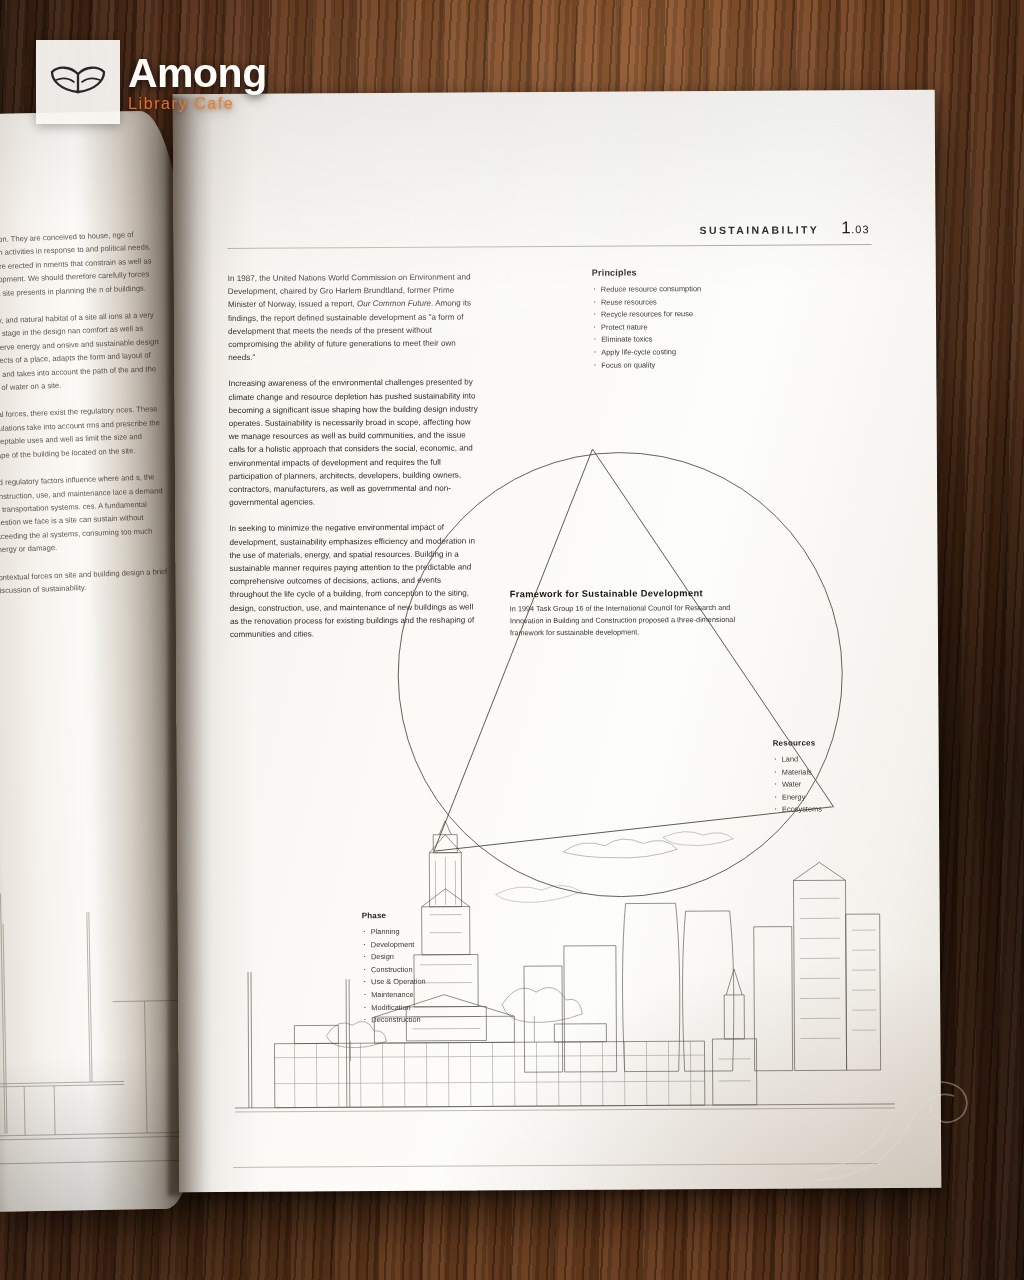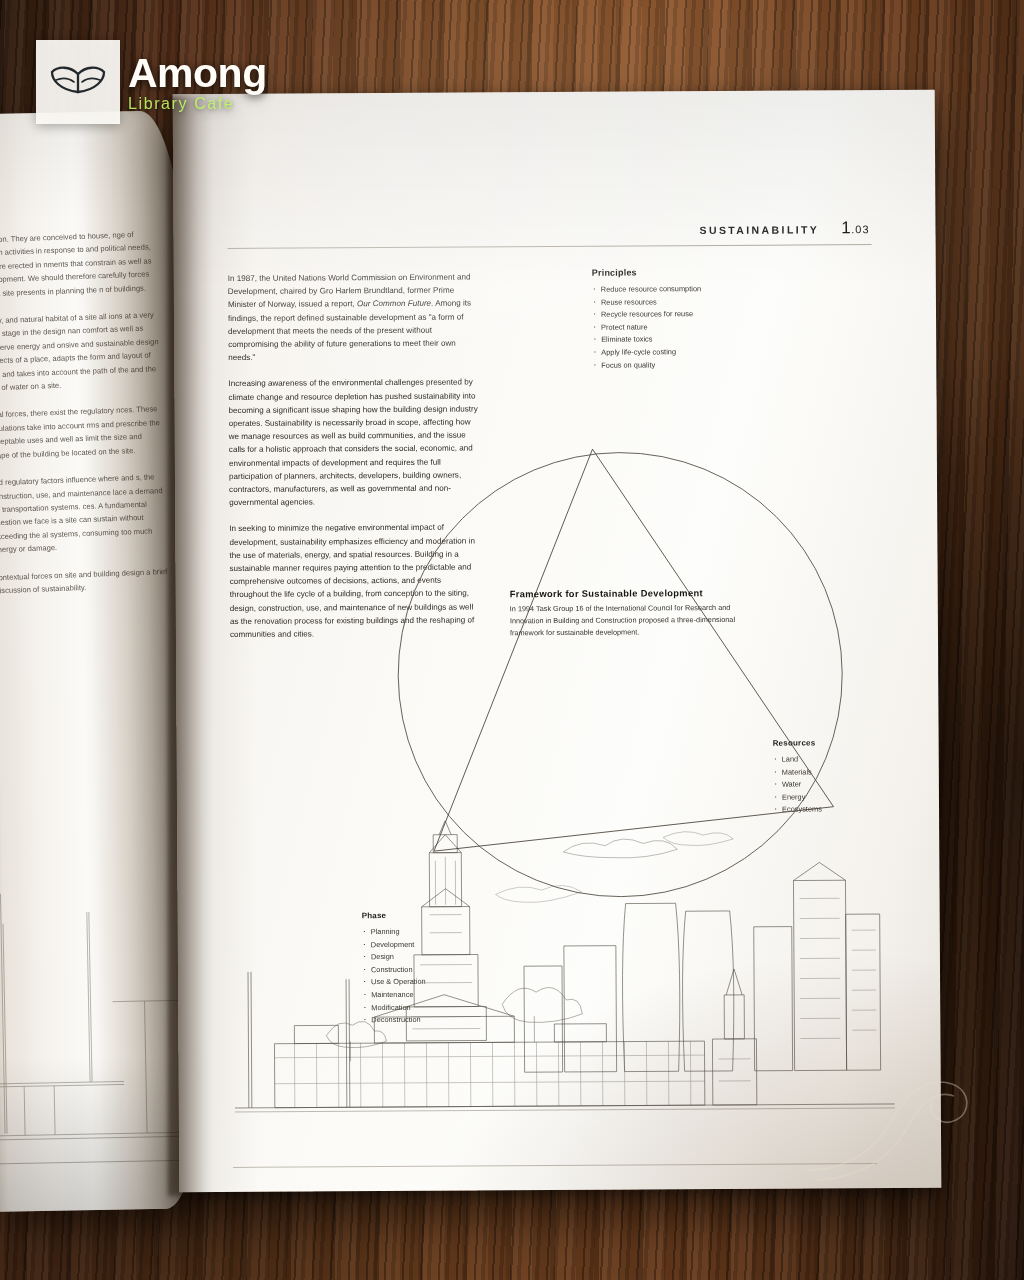--- a/index.html
+++ b/index.html
@@ -210,21 +210,21 @@
     display: flex; align-items: center; justify-content: center;
   }
   .logo-mark svg { display: block; }
   .logo-txt { margin-left: 2px; line-height: 1; }
   .logo-name {
     font-size: 41px; font-weight: 700; color: #fffdf8;
     letter-spacing: -0.5px;
     text-shadow: 0 2px 7px rgba(0,0,0,0.45);
   }
   .logo-sub {
-    font-size: 16px; color: #bef264; letter-spacing: 1.6px;
+    font-size: 16px; color: #f97316; letter-spacing: 1.6px;
     margin-top: 2px; opacity: 0.92;
     text-shadow: 0 1px 5px rgba(0,0,0,0.45);
   }
   .flourish {
     position: absolute; right: 48px; bottom: 96px;
     opacity: 0.5; pointer-events: none;
   }
 </style>
 </head>
 <body>

